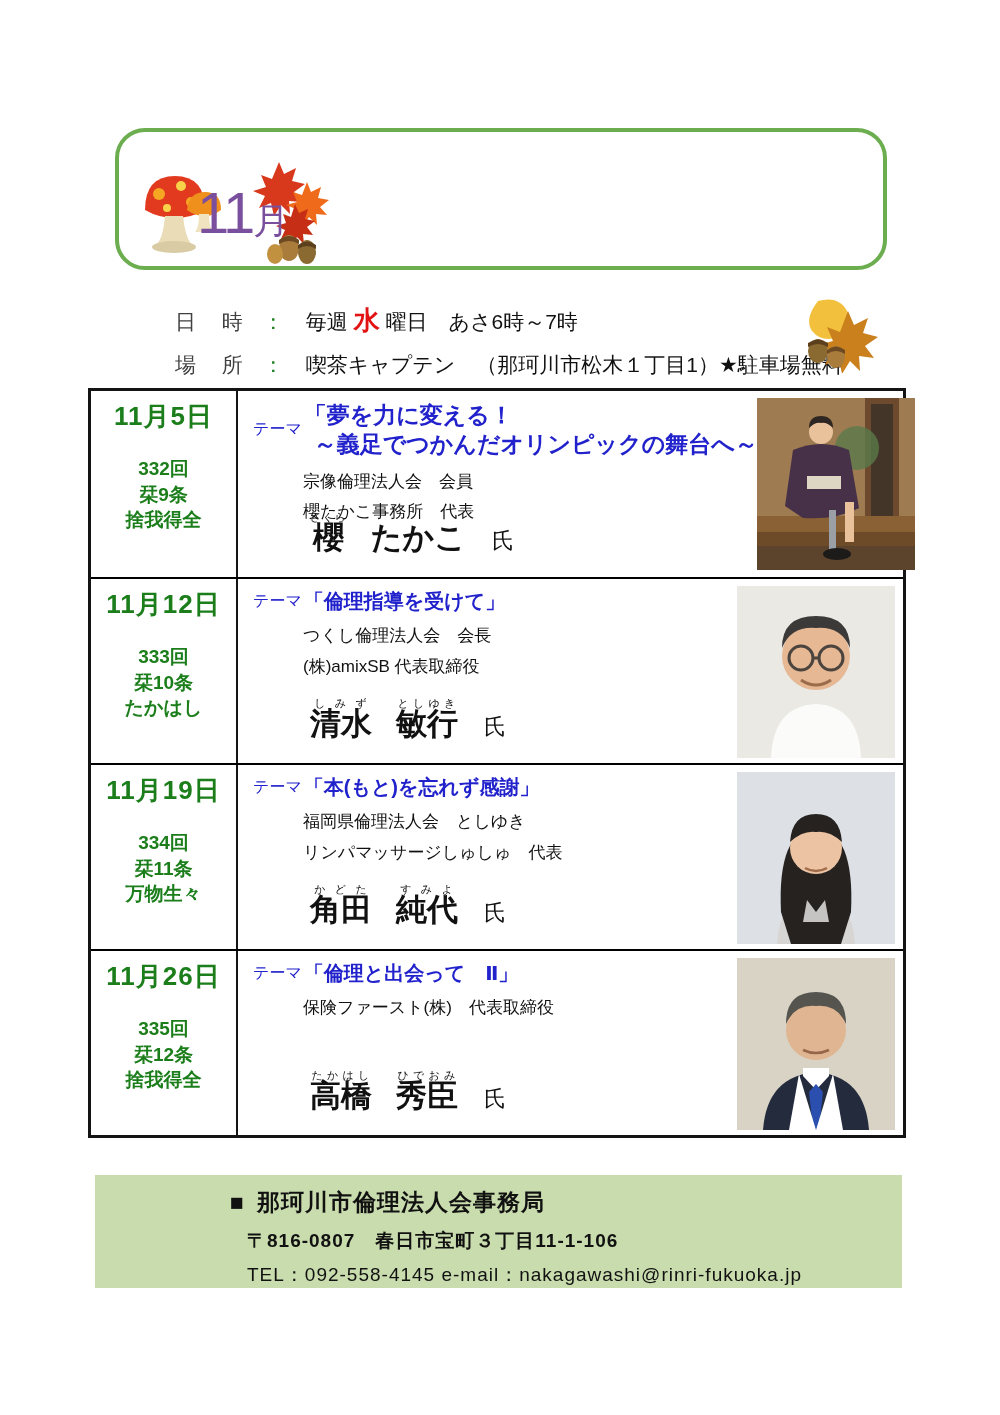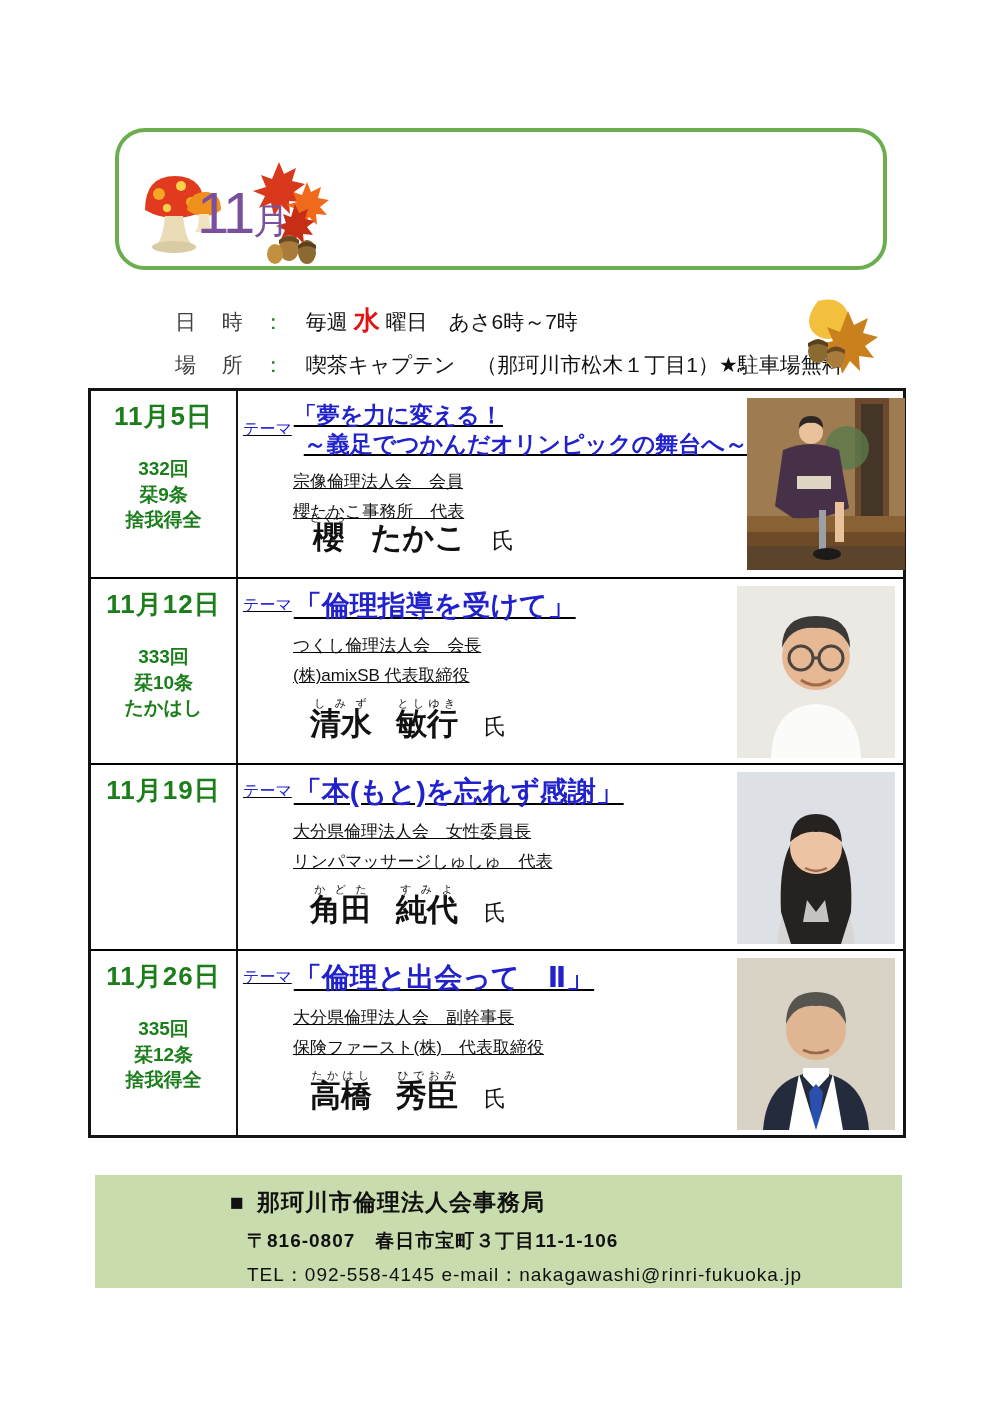--- a/index.html
+++ b/index.html
@@ -25,24 +25,24 @@
   .info-colon { color:#1b7e1b; margin:0 22px 0 10px; }
   .leaves-illu { position:absolute; left:788px; top:293px; width:95px; height:80px; }
 
   
   .table { position:absolute; left:88px; top:388px; width:818px; border:3px solid #141414; background:#fff; }
   .row { position:relative; display:flex; height:186px; border-top:2px solid #000000; }
   .row:first-child { border-top:none; }
   .datecell { width:147px; border-right:2px solid #141414; text-align:center; padding-top:8px; flex-shrink:0; }
   .d-date { color:#1b7e1b; font-size:26px; font-weight:bold; letter-spacing:1px; }
   .d-meta { margin-top:22px; color:#1b7e1b; font-size:19px; font-weight:bold; line-height:1.35; }
-  .contentcell { position:relative; flex:1; padding:6px 175px 6px 5px;text-decoration:underline; }
+  .contentcell { position:relative; flex:1; padding:6px 175px 6px 15px; }
   .theme { display:flex; align-items:center; color:#2222cc; margin-top:4px; }
   .theme-label { font-size:16px; flex-shrink:0; margin-right:2px; }
-  .theme-text { font-size:28px; font-weight:bold; line-height:1.2; white-space:nowrap; }
+  .theme-text { font-size:20px; font-weight:bold; line-height:1.2; white-space:nowrap; }
   .theme-text.two-line { font-size:23px; line-height:1.25; }
   .theme-text .tl2 { display:block; margin-left:10px; }
   .affil { margin:8px 0 0 50px; font-size:17px; color:#111; line-height:1.8; }
   .namebox { position:absolute; left:72px; bottom:18px; color:#111; white-space:nowrap; }
   .namebox ruby { font-size:31px; font-weight:bold; margin-right:24px; }
   .namebox rt { font-size:11px; font-weight:normal; letter-spacing:1px; }
   .honor { font-size:22px; margin-left:2px; }
   .photo { position:absolute; right:8px; top:7px; width:158px; height:172px; overflow:hidden; }
   .photo svg { width:100%; height:100%; display:block; }
 
@@ -190,28 +190,33 @@
             <line x1="76" y1="72" x2="82" y2="72" stroke="#4c443e" stroke-width="3"></line>
             <path d="M64 94 Q79 104 94 94" fill="none" stroke="#9c6b4a" stroke-width="3"></path>
           </svg>
         </div>
       </div>
     </div>
 
     <div class="row">
       <div class="datecell">
         <div class="d-date">11月19日</div>
+        <div class="d-meta">
+          <div>334回</div>
+          <div>栞11条</div>
+          <div>万物生々</div>
+        </div>
       </div>
       <div class="contentcell">
         <div class="theme">
           <span class="theme-label">テーマ</span>
           <span class="theme-text"><span>「本(もと)を忘れず感謝」</span></span>
         </div>
         <div class="affil">
-          <div>大分県倫理法人会　女性委員長</div>
+          <div>福岡県倫理法人会　としゆき</div>
           <div>リンパマッサージしゅしゅ　代表</div>
         </div>
         <div class="namebox">
           <ruby><span>角田</span><rt>かどた</rt></ruby><ruby><span>純代</span><rt>すみよ</rt></ruby><span class="honor">氏</span>
         </div>
         <div class="photo">
           <svg viewBox="0 0 158 172" preserveAspectRatio="none">
             <rect width="158" height="172" fill="#dde1e6"></rect>
             <path d="M40 172 Q42 126 79 124 Q116 126 118 172 Z" fill="#d8d6d4"></path>
             <path d="M44 140 Q40 60 79 54 Q118 60 114 140 L104 172 L54 172 Z" fill="#26221f"></path>
@@ -232,21 +237,20 @@
           <div>栞12条</div>
           <div>捨我得全</div>
         </div>
       </div>
       <div class="contentcell">
         <div class="theme">
           <span class="theme-label">テーマ</span>
           <span class="theme-text"><span>「倫理と出会って　Ⅱ」</span></span>
         </div>
         <div class="affil">
-          <div>大分県倫理法人会　副幹事長</div>
           <div>保険ファースト(株)　代表取締役</div>
         </div>
         <div class="namebox">
           <ruby><span>高橋</span><rt>たかはし</rt></ruby><ruby><span>秀臣</span><rt>ひでおみ</rt></ruby><span class="honor">氏</span>
         </div>
         <div class="photo">
           <svg viewBox="0 0 158 172" preserveAspectRatio="none">
             <rect width="158" height="172" fill="#d9d3c5"></rect>
             <path d="M26 172 Q30 118 79 114 Q128 118 132 172 Z" fill="#232b3c"></path>
             <path d="M66 118 L79 132 L92 118 L92 110 L66 110 Z" fill="#ffffff"></path>

